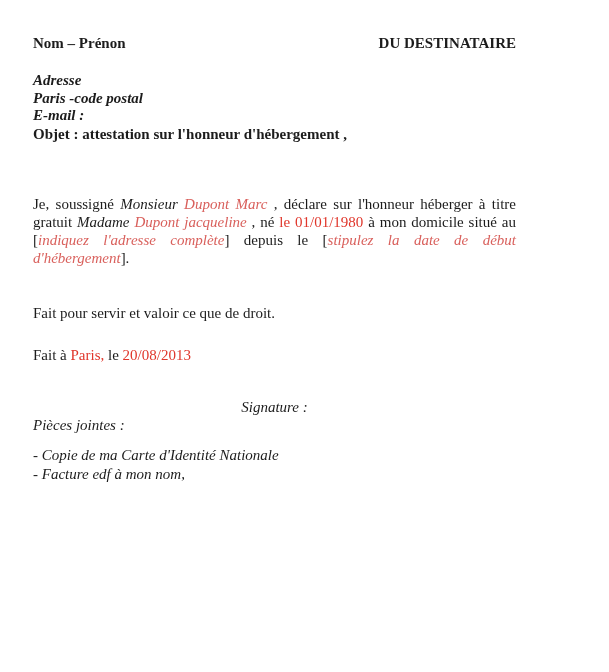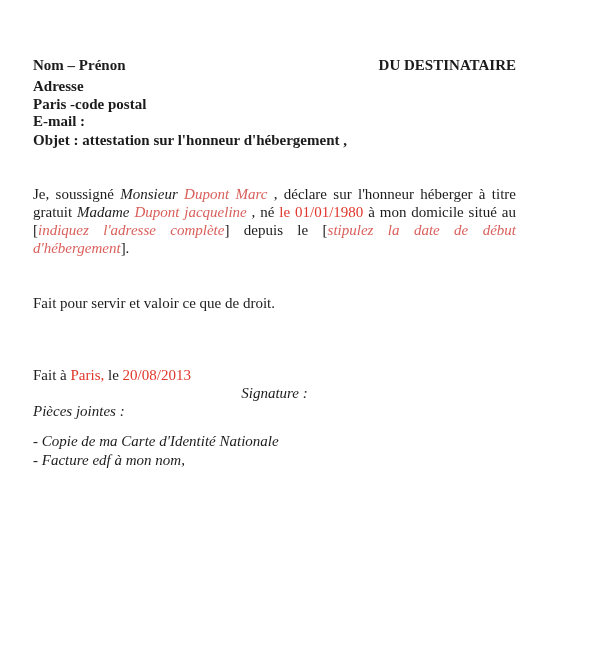--- a/index.html
+++ b/index.html
@@ -7,35 +7,35 @@
     --red-strong:#e0362b;
     --red-soft:#d9605c;
     --page-bg:#ffffff;
   }
   html,body{margin:0;padding:0;background:#fff;}
   .page{
     position:relative;
     width:547px;height:672px;
     background:var(--page-bg);
     box-sizing:border-box;
-    padding:56px 31px 0 33px;
+    padding:34px 31px 0 33px;
     font-family:"Liberation Serif", serif;
     font-size:15px;
     color:var(--ink);
     overflow:hidden;
   }
   .header-row{display:flex;justify-content:space-between;align-items:flex-start;}
   .sender-name{font-weight:bold;line-height:18px;white-space:pre;}
-  .sender-address{font-weight:bold;margin-top:4px;line-height:17.5px;}
+  .sender-address{font-weight:bold;margin-top:20px;line-height:17.5px;font-style:italic;}
   .recipient{font-weight:bold;line-height:18px;}
   .subject{font-weight:bold;line-height:18px;}
-  .body-par{margin-top:36px;line-height:18px;text-align:justify;}
+  .body-par{margin-top:52px;line-height:18px;text-align:justify;}
   .closing{margin-top:37px;line-height:18px;}
-  .dateline{margin-top:54px;line-height:18px;}
-  .signature{line-height:18px;text-align:center;font-style:italic;}
+  .dateline{margin-top:24px;line-height:18px;}
+  .signature{margin-top:34px;line-height:18px;text-align:center;font-style:italic;}
   .attachments-title{line-height:18px;font-style:italic;}
   .attachment-items{margin-top:12px;line-height:19px;font-style:italic;}
   .it{font-style:italic;}
   .red{color:var(--red-strong);}
   .red-soft{color:var(--red-soft);}
 </style>
 </head>
 <body>
 
 <div class="page">

